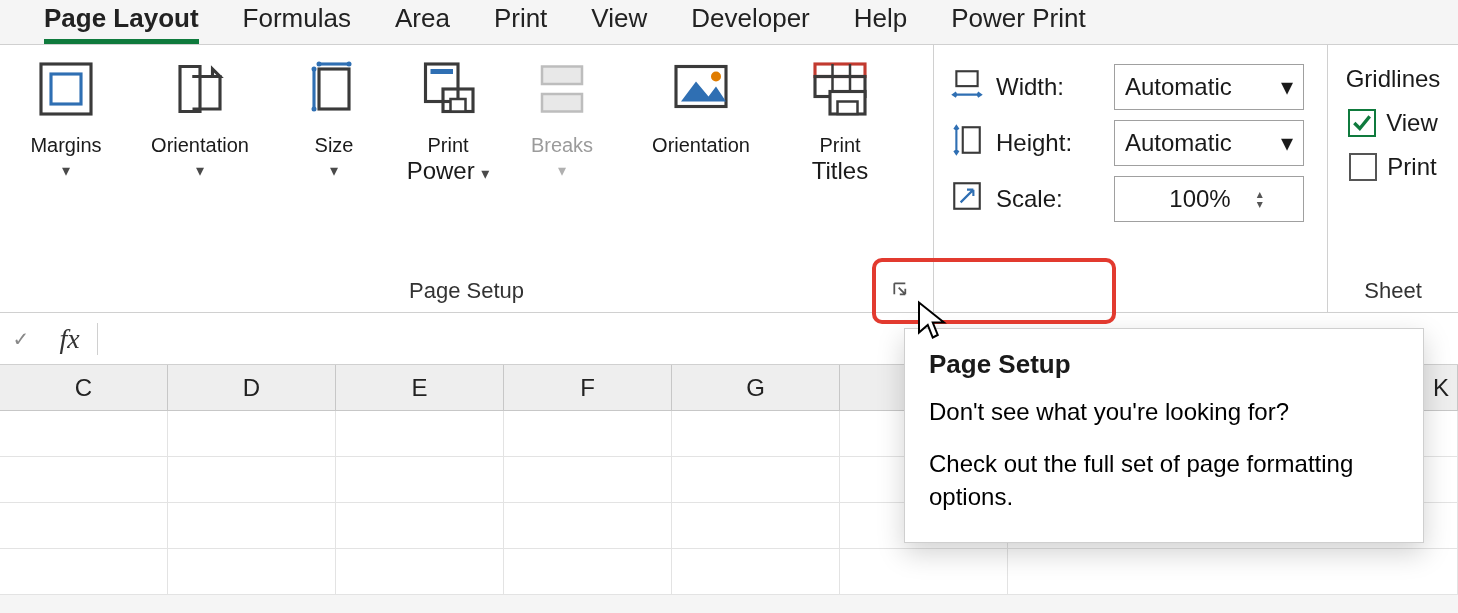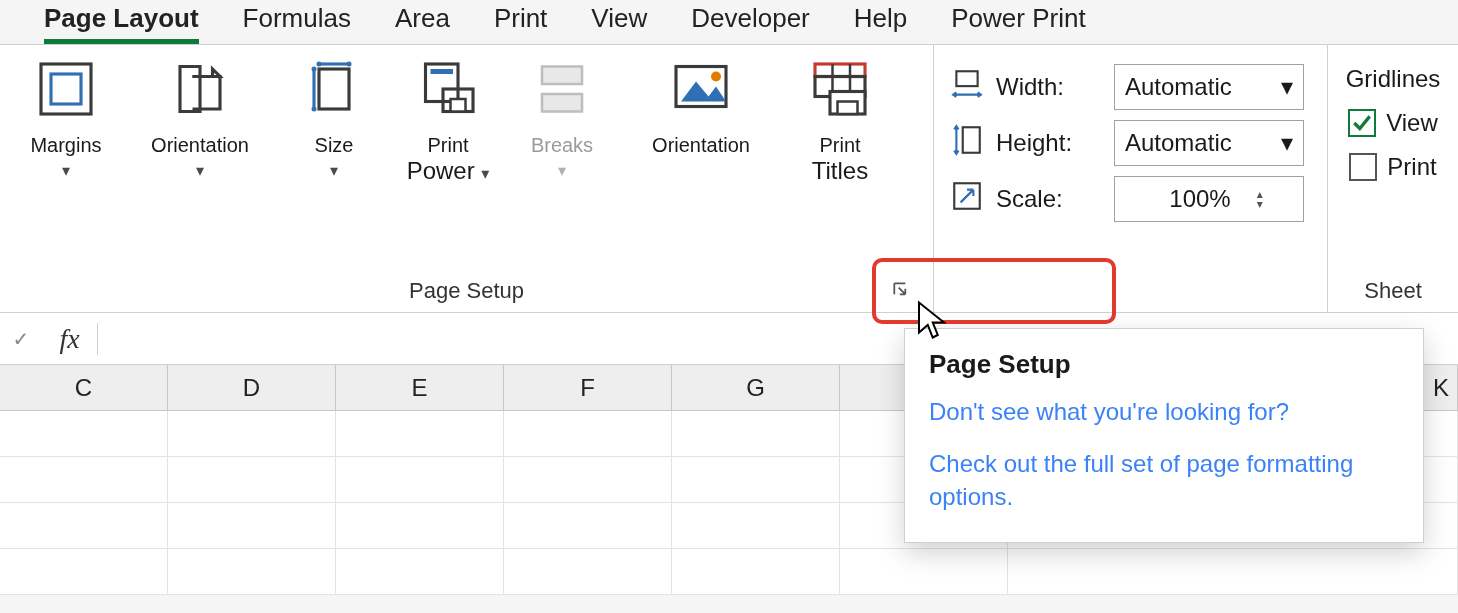--- a/index.html
+++ b/index.html
@@ -179,21 +179,21 @@
     position: absolute;
     left: 904px; top: 328px;
     width: 520px;
     background: #fff;
     border: 1px solid #cfcfcf;
     box-shadow: 0 10px 26px rgba(0,0,0,0.18);
     padding: 20px 24px 26px 24px;
     z-index: 4;
   }
   .tooltip .ttl { font-weight: 700; font-size: 26px; margin-bottom: 16px; }
-  .tooltip p { margin: 0 0 20px 0; font-size: 24px; line-height:1.35; color:#3b82f6; }
+  .tooltip p { margin: 0 0 20px 0; font-size: 24px; line-height:1.35; color:#000000; }
   .tooltip p:last-child { margin-bottom:3px; }
 
   .cursor {
     position:absolute; left: 914px; top: 300px; z-index:6; width:40px; height:40px; pointer-events:none;
   }
 
   .group.page-setup { width: 934px; }
   .group.scale { width: 394px; }
   .group.sheet { flex:1; border-right:none; }
 </style>

